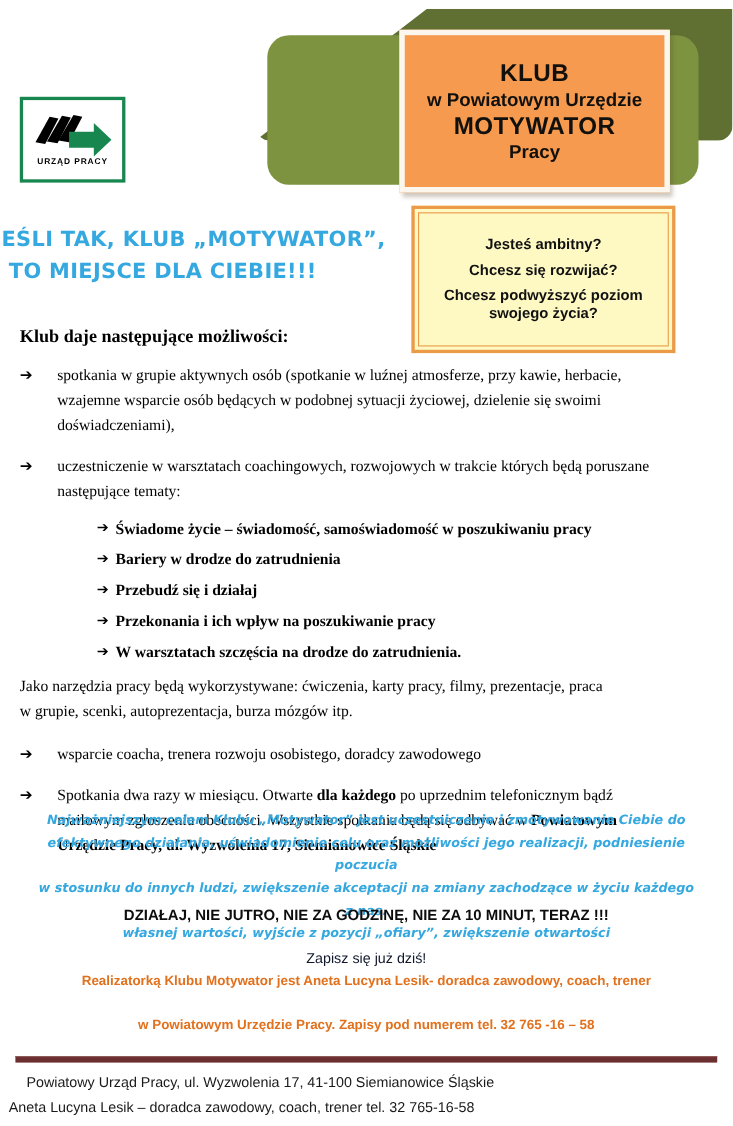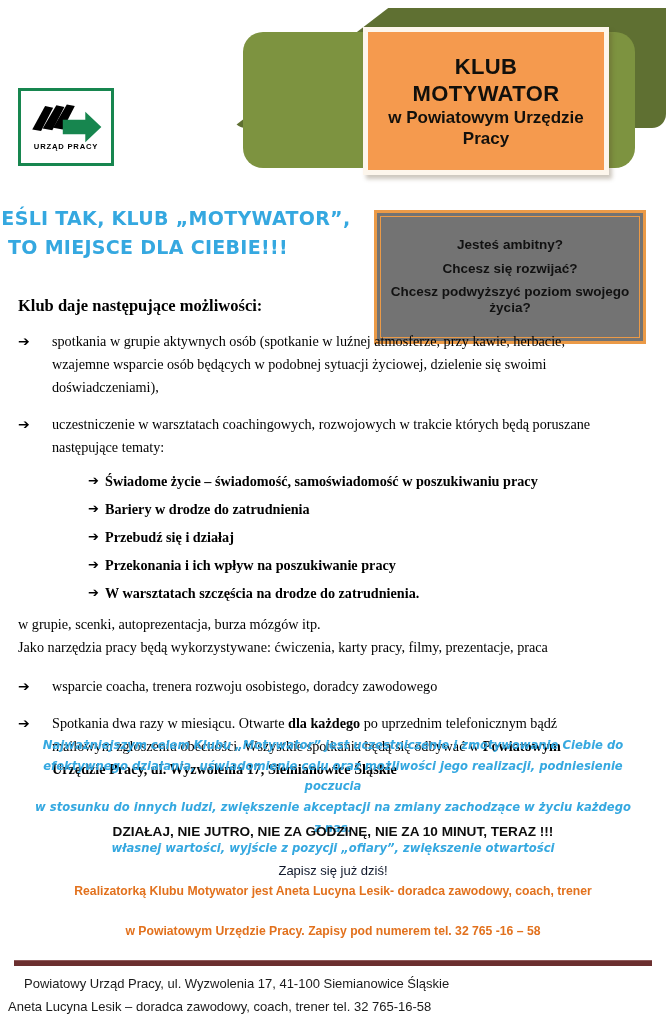--- a/index.html
+++ b/index.html
@@ -84,23 +84,23 @@
     font-size: 19px;
     color: #35a8e0;
     line-height: 1.52;
     letter-spacing: 0.3px;
   }
   .headline .l2 { padding-left: 14px; display: block; }
 
   
   .questions-box {
     position: absolute;
-    left: 374px; top: 210px;
-    width: 272px; height: 134px;
-    background: #737373;
+    left: 374px; top: 187px;
+    width: 240px; height: 134px;
+    background: #fef9c3;
     border: 3px solid #eb9a47;
     box-sizing: border-box;
     padding: 3px;
   }
   .questions-inner {
     width: 100%; height: 100%;
     border: 1px solid #eb9a47;
     box-sizing: border-box;
     display: flex;
     flex-direction: column;
@@ -250,22 +250,22 @@
 </style>
 </head>
 <body>
 
 <div class="header-zone">
   <div class="green-dark"></div>
   <div class="green-light"></div>
 
   <div class="title-box">
     <div class="title-line big">KLUB</div>
+    <div class="title-line mid">w Powiatowym Urzędzie</div>
     <div class="title-line big">MOTYWATOR</div>
-    <div class="title-line mid">w Powiatowym Urzędzie</div>
     <div class="title-line mid">Pracy</div>
   </div>
 </div>
 
 <div class="logo">
   <svg viewBox="0 0 112 78" xmlns="http://www.w3.org/2000/svg">
     <g fill="#000000">
       <polygon points="14,42 30,13 40,15 25,44"></polygon>
       <polygon points="27,41 44,12 54,14 39,43"></polygon>
       <polygon points="40,40 57,11 67,13 52,42"></polygon>
@@ -319,22 +319,22 @@
       <span class="arrow">➔</span>
       <span class="stext"> Przekonania i ich wpływ na poszukiwanie pracy</span>
     </div>
     <div class="subtopic">
       <span class="arrow">➔</span>
       <span class="stext">W warsztatach szczęścia na drodze do zatrudnienia.</span>
     </div>
   </div>
 
   <div class="para">
+    <span class="para-inner">Jako narzędzia pracy będą wykorzystywane: ćwiczenia, karty pracy,  filmy, prezentacje, praca</span>
     <span class="para-inner">w grupie, scenki, autoprezentacja, burza mózgów itp.</span>
-    <span class="para-inner">Jako narzędzia pracy będą wykorzystywane: ćwiczenia, karty pracy,  filmy, prezentacje, praca</span>
   </div>
 
   <div class="bullet">
     <span class="arrow">➔</span>
     <span class="btext">wsparcie coacha, trenera rozwoju osobistego, doradcy zawodowego</span>
   </div>
 
   <div class="bullet">
     <span class="arrow">➔</span>
     <span class="btext"><span>Spotkania dwa razy  w miesiącu. Otwarte </span><b>dla każdego</b><span> po uprzednim telefonicznym bądź mailowym zgłoszeniu obecności. Wszystkie spotkania będą się odbywać w </span><b>Powiatowym Urzędzie Pracy, ul. Wyzwolenia  17, Siemianowice Śląskie</b></span>

